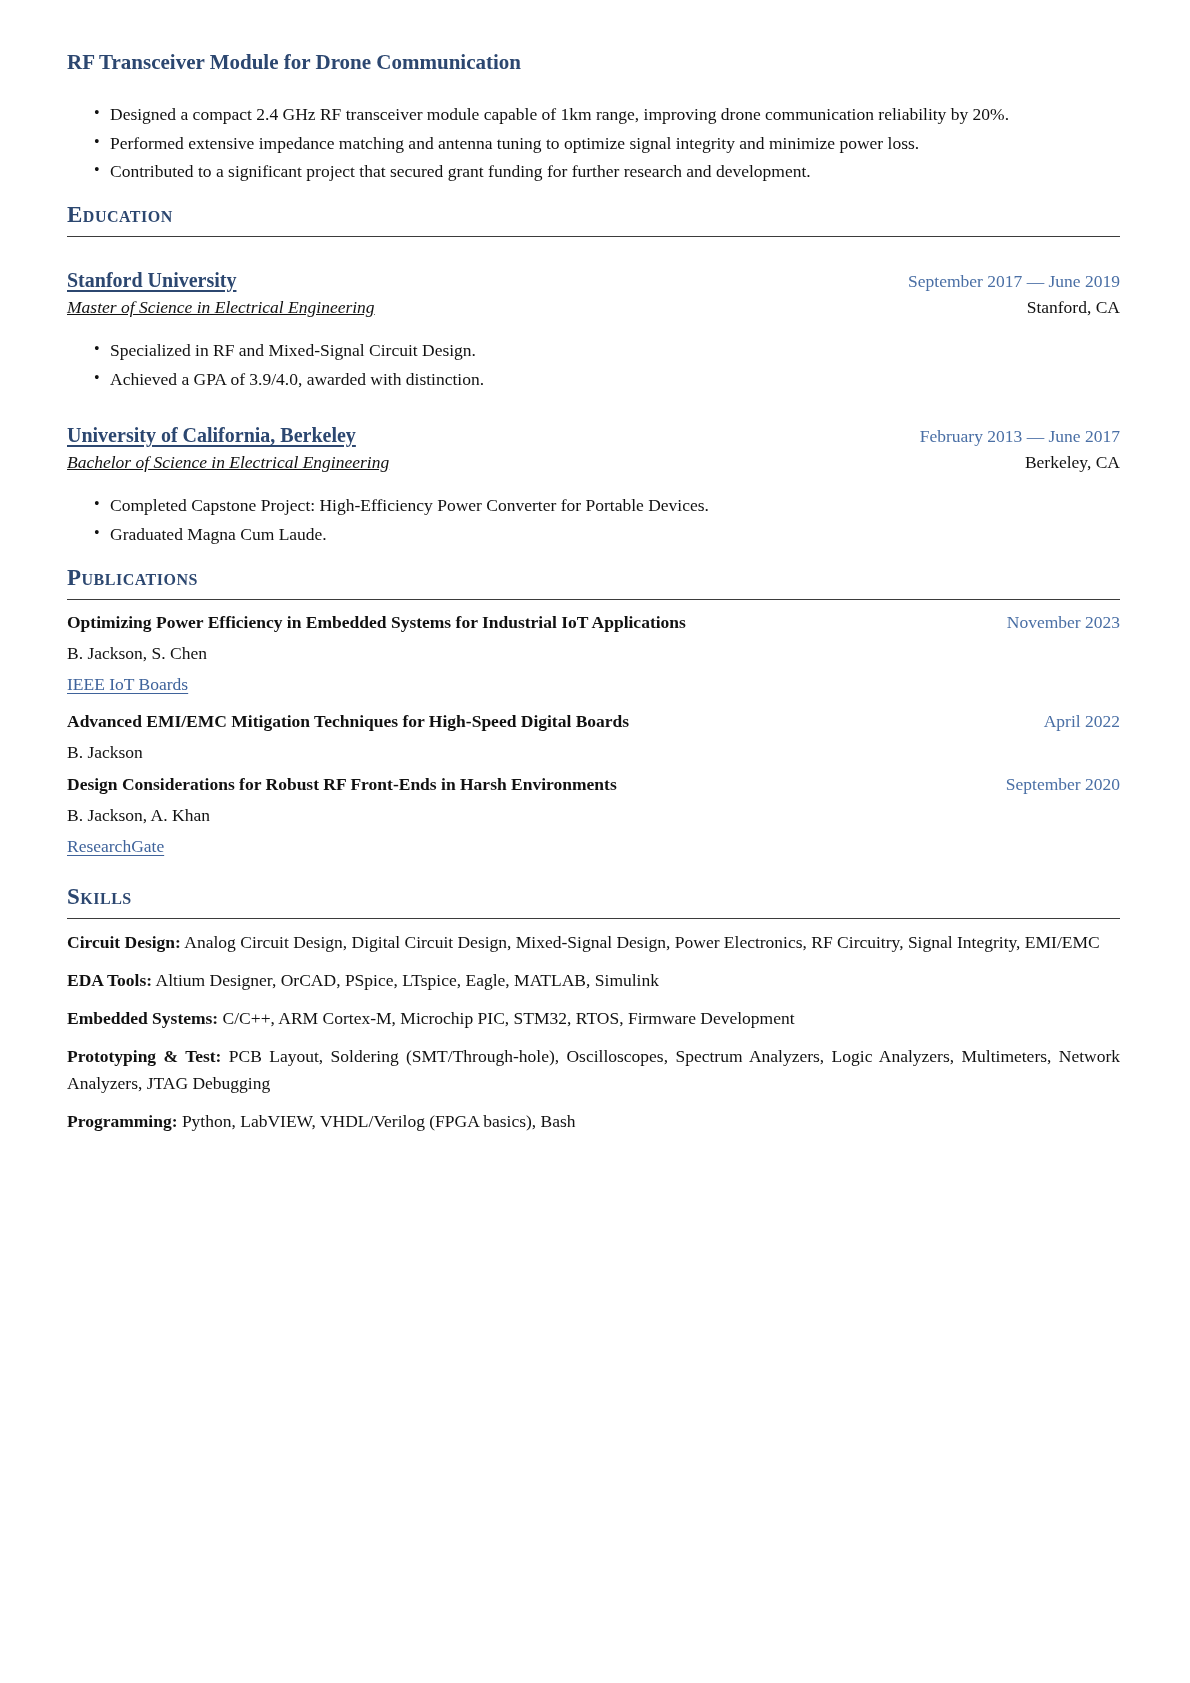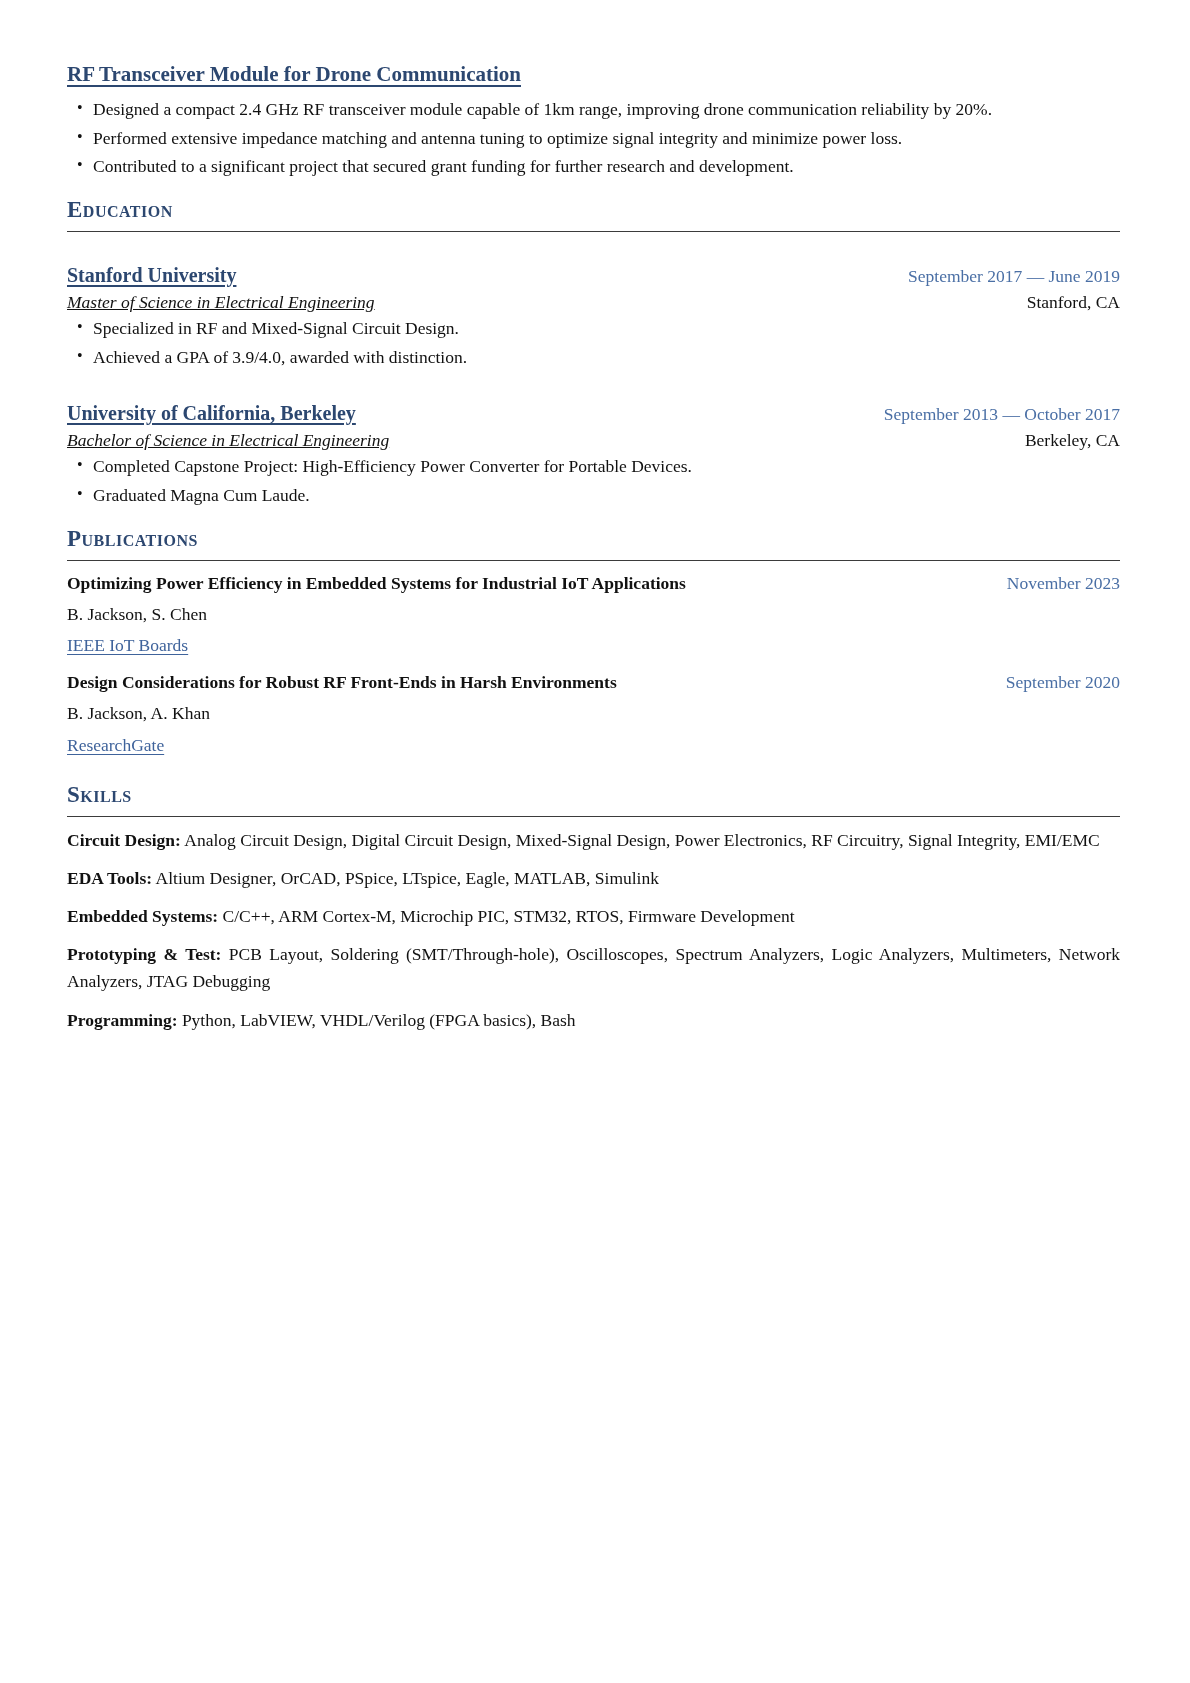--- a/index.html
+++ b/index.html
@@ -22,21 +22,21 @@
   }
   .page {
     width: 100%;
     height: 100%;
     padding: 50px 70px 0 67px;
   }
 
   
   ul.bullets {
     list-style: none;
-    margin: 0;
+    margin: 17px;
     padding: 0 0 0 26px;
   }
   ul.bullets li {
     position: relative;
     line-height: 1.52;
     margin-bottom: 2px;
     text-align: justify;
   }
   ul.bullets li::before {
     content: "\2022";
@@ -45,24 +45,23 @@
     top: 0;
     font-size: 16px;
   }
 
   
   .project-title {
     display: inline-block;
     font-size: 21px;
     font-weight: bold;
     color: var(--navy);
-    text-decoration: underline;
     text-decoration-thickness: 1.5px;
     text-underline-offset: 4px;
-    margin: 12px 0 9px 0;
+    margin: 0 0 9px 0;
   }
 
   
   .section { margin-top: 17px; }
   .section-header {
     margin: 0 0 10px 0;
     font-size: 23px;
     font-weight: bold;
     font-variant: small-caps;
     letter-spacing: 0.5px;
@@ -155,21 +154,21 @@
       </div>
       <ul class="bullets edu-bullets">
         <li>Specialized in RF and Mixed-Signal Circuit Design.</li>
         <li>Achieved a GPA of 3.9/4.0, awarded with distinction.</li>
       </ul>
     </div>
 
     <div>
       <div class="entry-head">
         <a class="institution">University of California, Berkeley</a>
-        <span class="dates">September 2013 — October 2017</span>
+        <span class="dates">February 2013 — June 2017</span>
       </div>
       <div class="entry-sub">
         <span class="degree">Bachelor of Science in Electrical Engineering</span>
         <span class="location">Berkeley, CA</span>
       </div>
       <ul class="bullets edu-bullets">
         <li>Completed Capstone Project: High-Efficiency Power Converter for Portable Devices.</li>
         <li>Graduated Magna Cum Laude.</li>
       </ul>
     </div>
@@ -180,20 +179,27 @@
 
     <div class="pub-entry">
       <div class="pub-head">
         <span class="pub-title">Optimizing Power Efficiency in Embedded Systems for Industrial IoT Applications</span>
         <span class="dates">November 2023</span>
       </div>
       <div class="pub-authors">B. Jackson, S. Chen</div>
       <a class="pub-link">IEEE IoT Boards</a>
     </div>
 
+    <div class="pub-entry">
+      <div class="pub-head">
+        <span class="pub-title">Advanced EMI/EMC Mitigation Techniques for High-Speed Digital Boards</span>
+        <span class="dates">April 2022</span>
+      </div>
+      <div class="pub-authors">B. Jackson</div>
+    </div>
 
     <div class="pub-entry">
       <div class="pub-head">
         <span class="pub-title">Design Considerations for Robust RF Front-Ends in Harsh Environments</span>
         <span class="dates">September 2020</span>
       </div>
       <div class="pub-authors">B. Jackson, A. Khan</div>
       <a class="pub-link">ResearchGate</a>
     </div>
   </section>

